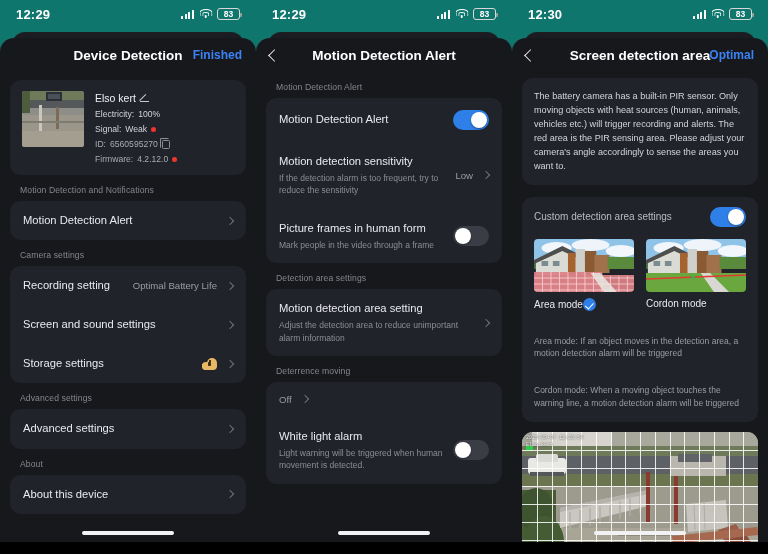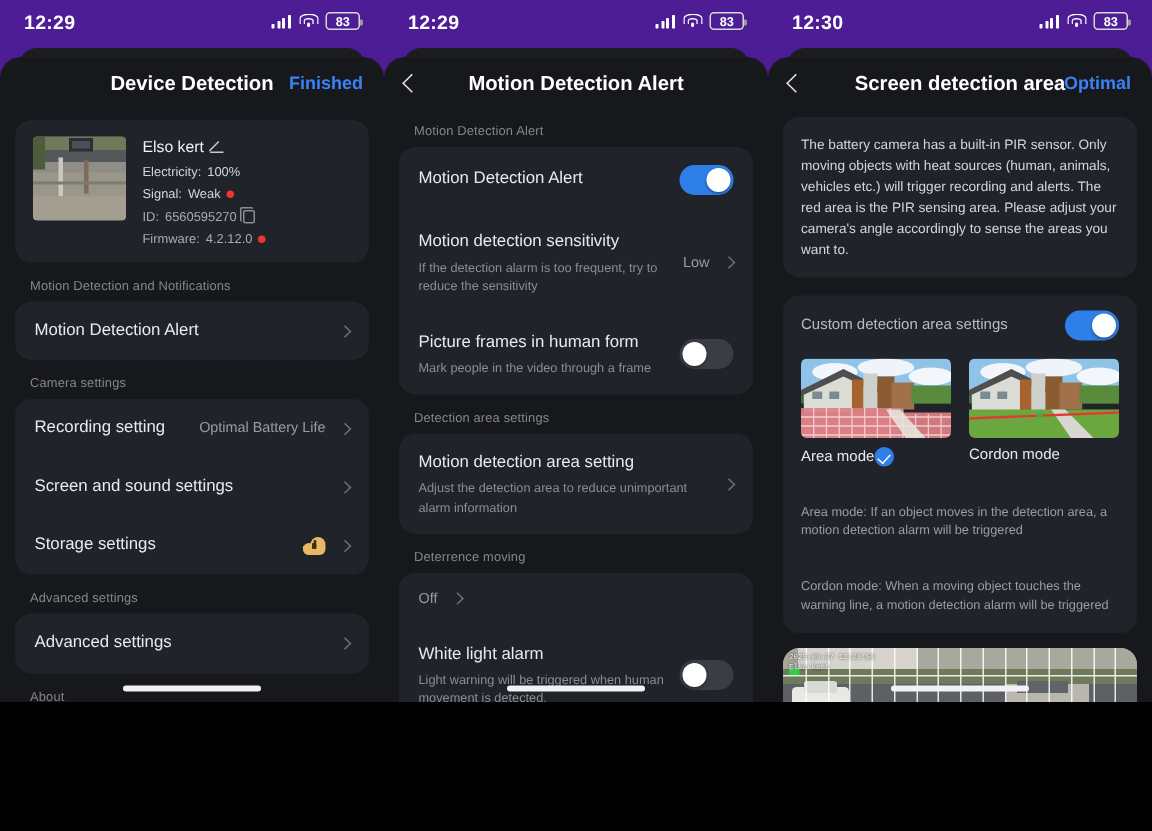--- a/index.html
+++ b/index.html
@@ -5,22 +5,22 @@
   * { box-sizing: border-box; margin: 0; padding: 0; }
   html, body {
     width: 768px; height: 554px;
     background: #000;
     font-family: "Liberation Sans", sans-serif;
     overflow: hidden;
   }
   .stage { position: relative; width: 768px; height: 554px; display: flex; }
   .panel {
     position: relative;
-    width: 256px; height: 468px;
-    background: #4c1d95;
+    width: 256px; height: 542px;
+    background: #0f766e;
     overflow: hidden;
     flex: 0 0 256px;
   }
 
   
   .statusbar {
     position: relative; height: 28px;
     display: flex; align-items: center;
     padding: 0 16px;
     color: #fff;

